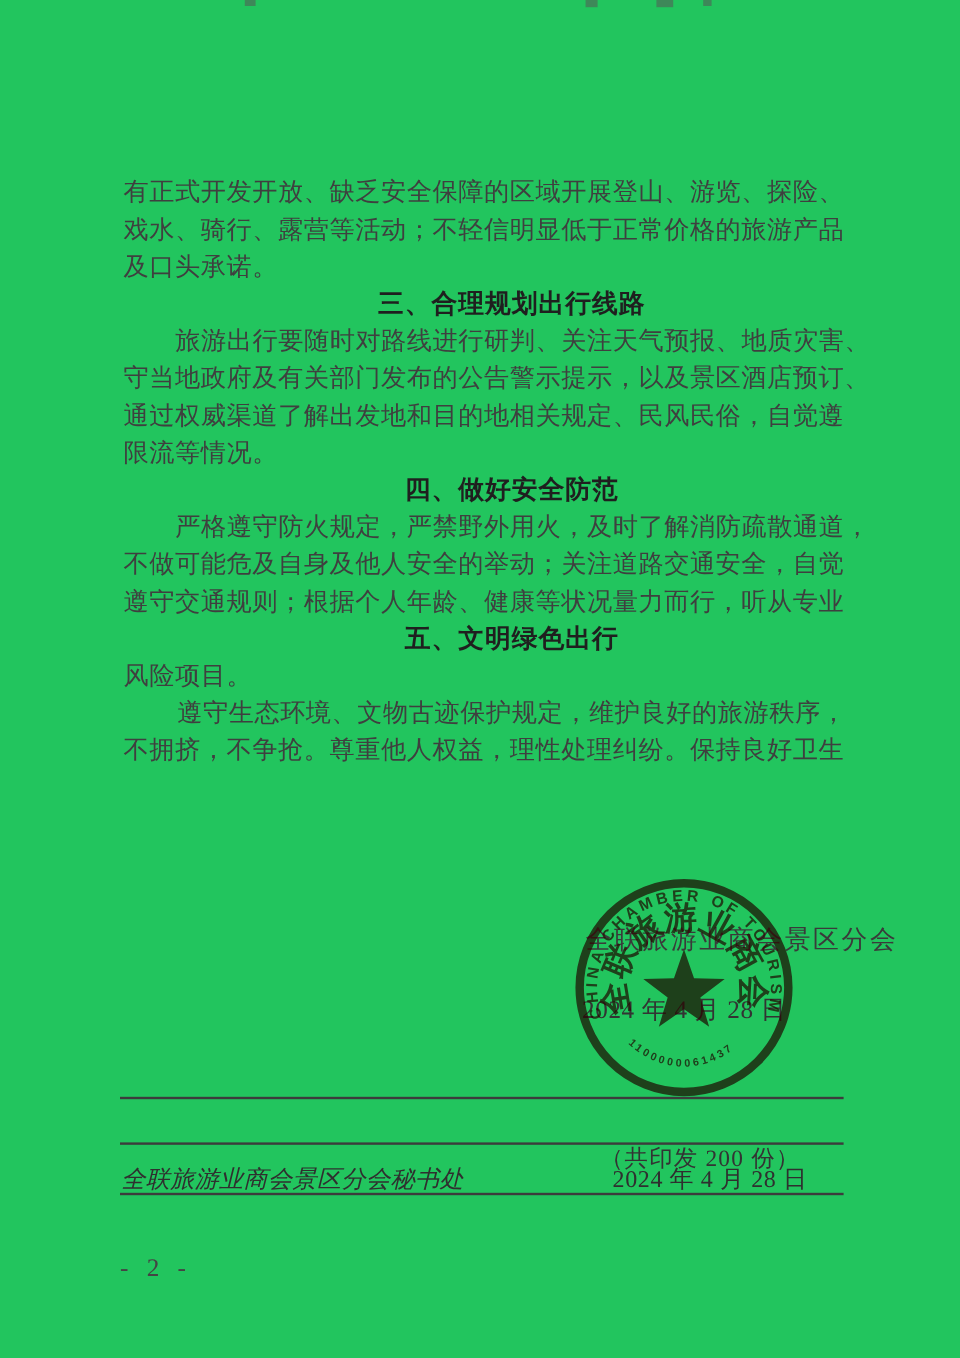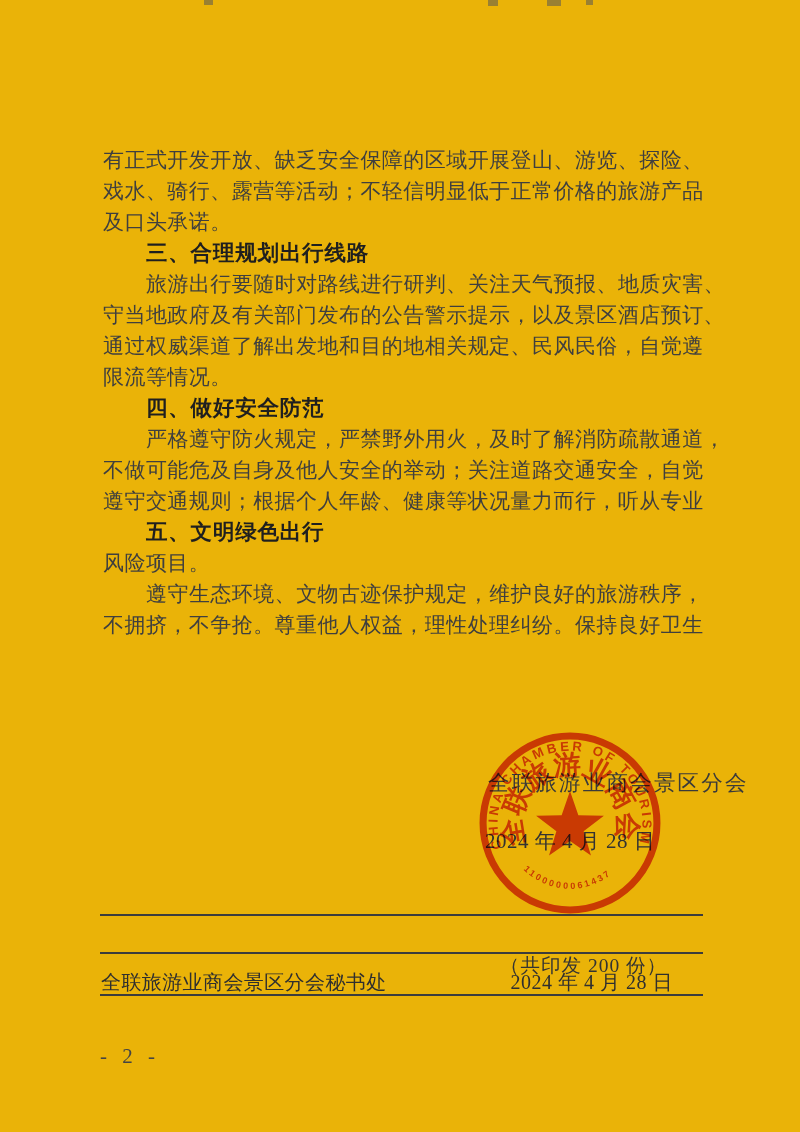--- a/index.html
+++ b/index.html
@@ -1,51 +1,51 @@
 <!DOCTYPE html>
 <html><head>
 <meta charset="utf-8">
 <style>
   * { margin:0; padding:0; box-sizing:border-box; }
   html,body { width:800px; height:1132px; background:#ffffff; }
   body { position:relative; font-family:"Liberation Serif","DejaVu Serif",serif; color:#3f3f3f; overflow:hidden; }
 
-  .page { position:absolute; inset:0; background:#eab308;padding-left:48px; }
+  .page { position:absolute; inset:0; background:#22c55e;padding-left:48px; }
 
   
   .artifact { position:absolute; top:0; background:#555; opacity:.55; }
   .a1 { left:204px; width:9px;  height:5px; }
   .a2 { left:488px; width:10px; height:6px; }
   .a3 { left:547px; width:14px; height:6px; }
   .a4 { left:586px; width:7px;  height:5px; }
 
   
   .bodytext { position:absolute; left:103px; top:145px; width:604px; }
   .line { height:31px; line-height:31px; font-size:21px; letter-spacing:.45px; white-space:nowrap; }
-  .line.ind { padding-left:43px; }
+  .line.ind { padding-left:43px;text-align:center; }
   .line.h { font-family:"Liberation Sans","DejaVu Sans",sans-serif; font-weight:bold;
             color:#1f1f1f; font-size:21.5px; letter-spacing:.8px; }
 
   
   .sig-org  { position:absolute; left:443px; top:768px; font-size:21.5px; letter-spacing:2.2px;
               color:#3a3a3a; white-space:nowrap;margin-left:45px; }
   .sig-date { position:absolute; left:485px; top:827px; font-size:21px; letter-spacing:.5px;
               color:#333; white-space:nowrap; }
 
   
   .seal { position:absolute; left:476px; top:729px; width:188px; height:188px;
           mix-blend-mode:multiply; opacity:.88; }
   .seal svg { width:100%; height:100%; }
   .seal text { fill:#d63a2e; }
 
   
   .rule { position:absolute; left:100px; width:603px; height:2px; background:#3c3c3c; }
   .r1 { top:914px; } .r2 { top:952px; } .r3 { top:994px; }
   .print-count { position:absolute; right:133px; top:923px; font-size:19.5px; letter-spacing:1px; color:#333;margin-top:29px; }
-  .footer-issuer { position:absolute; left:101px; top:969px; font-size:20px; letter-spacing:.4px; color:#2f2f2f; }
+  .footer-issuer { position:absolute; left:101px; top:969px; font-size:20px; letter-spacing:.4px; color:#2f2f2f;font-style:italic; }
   .footer-date   { position:absolute; right:127px; top:969px; font-size:20px; letter-spacing:.5px; color:#2f2f2f; }
 
   .page-num { position:absolute; left:100px; top:1044px; font-size:21px; letter-spacing:5px; color:#444; }
 </style>
 </head>
 <body>
 
 <div class="page">
 
   <div class="artifact a1"></div>

